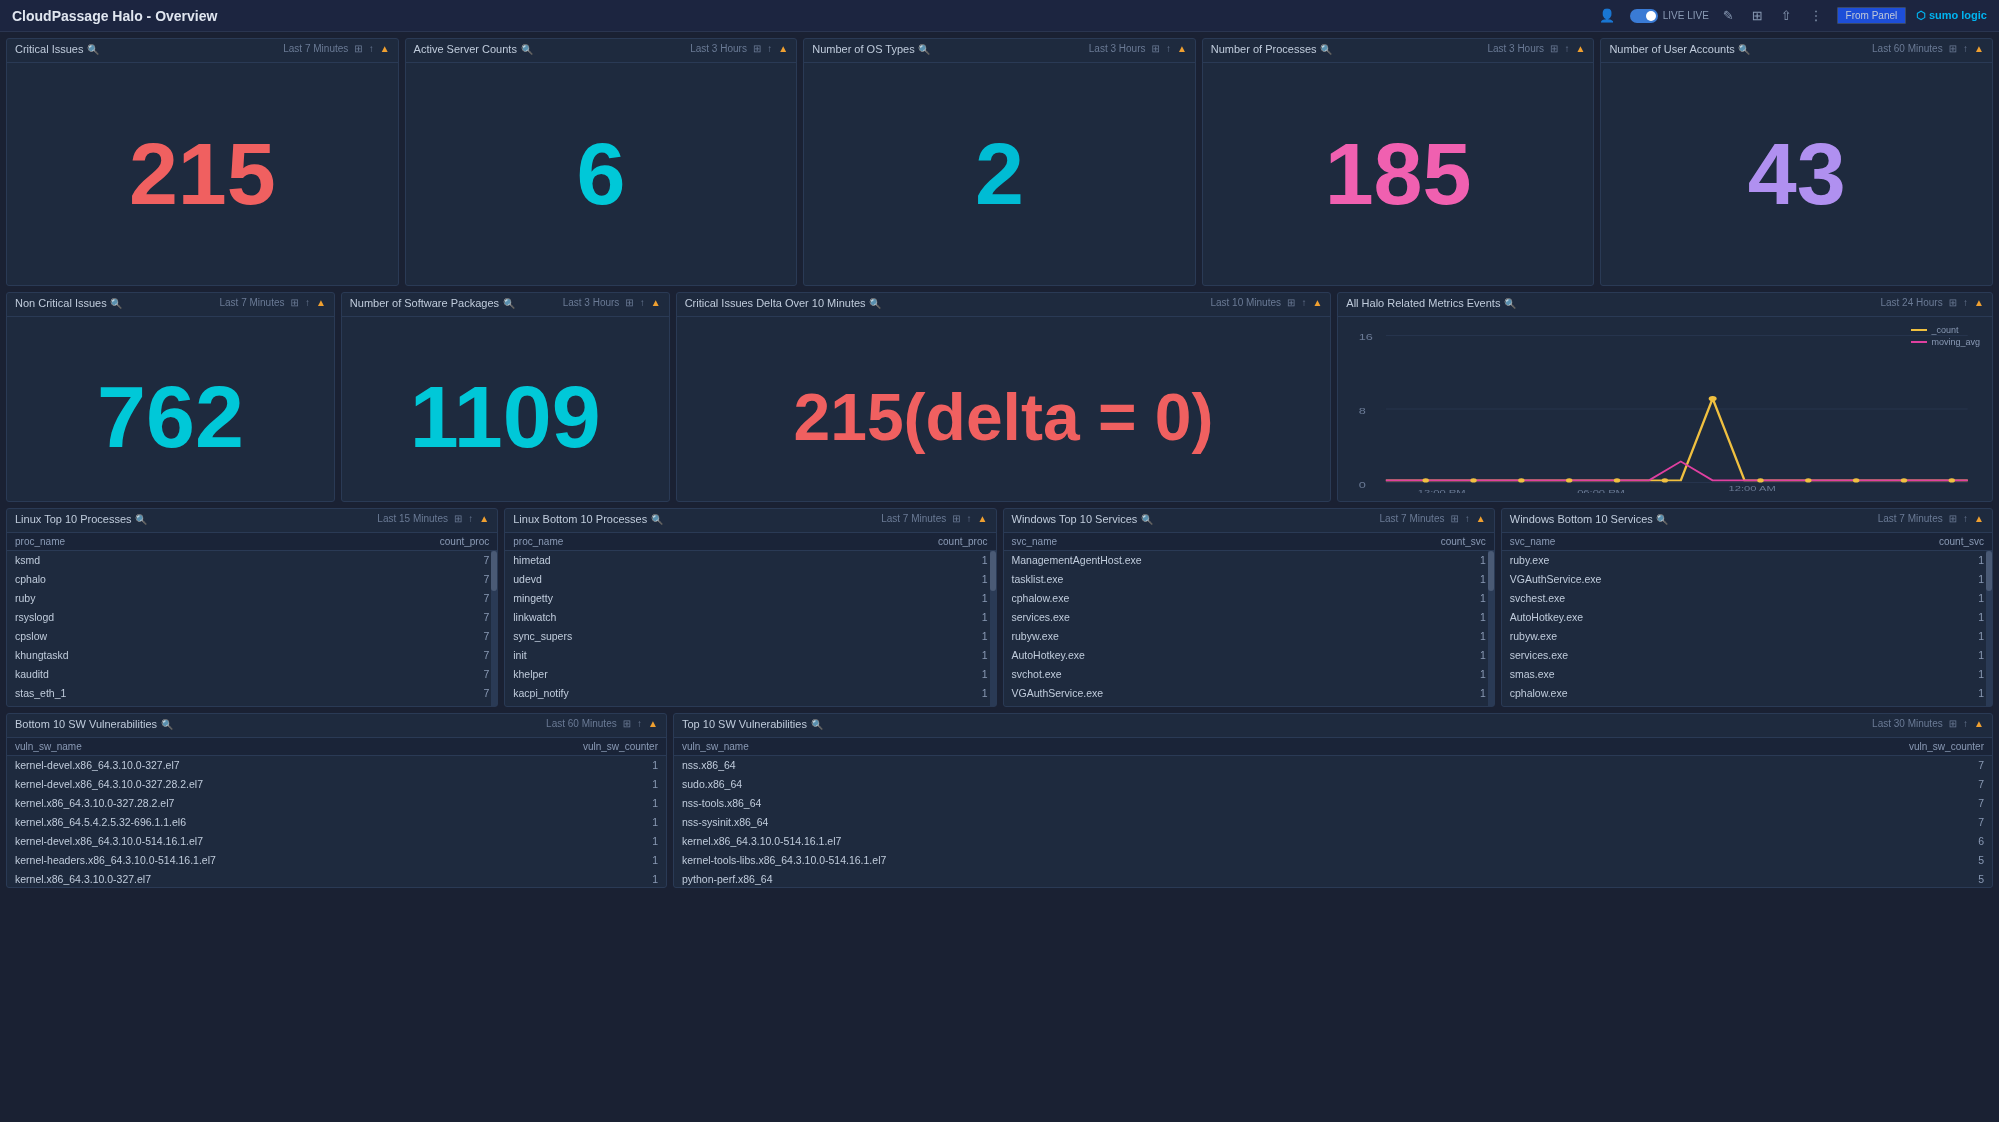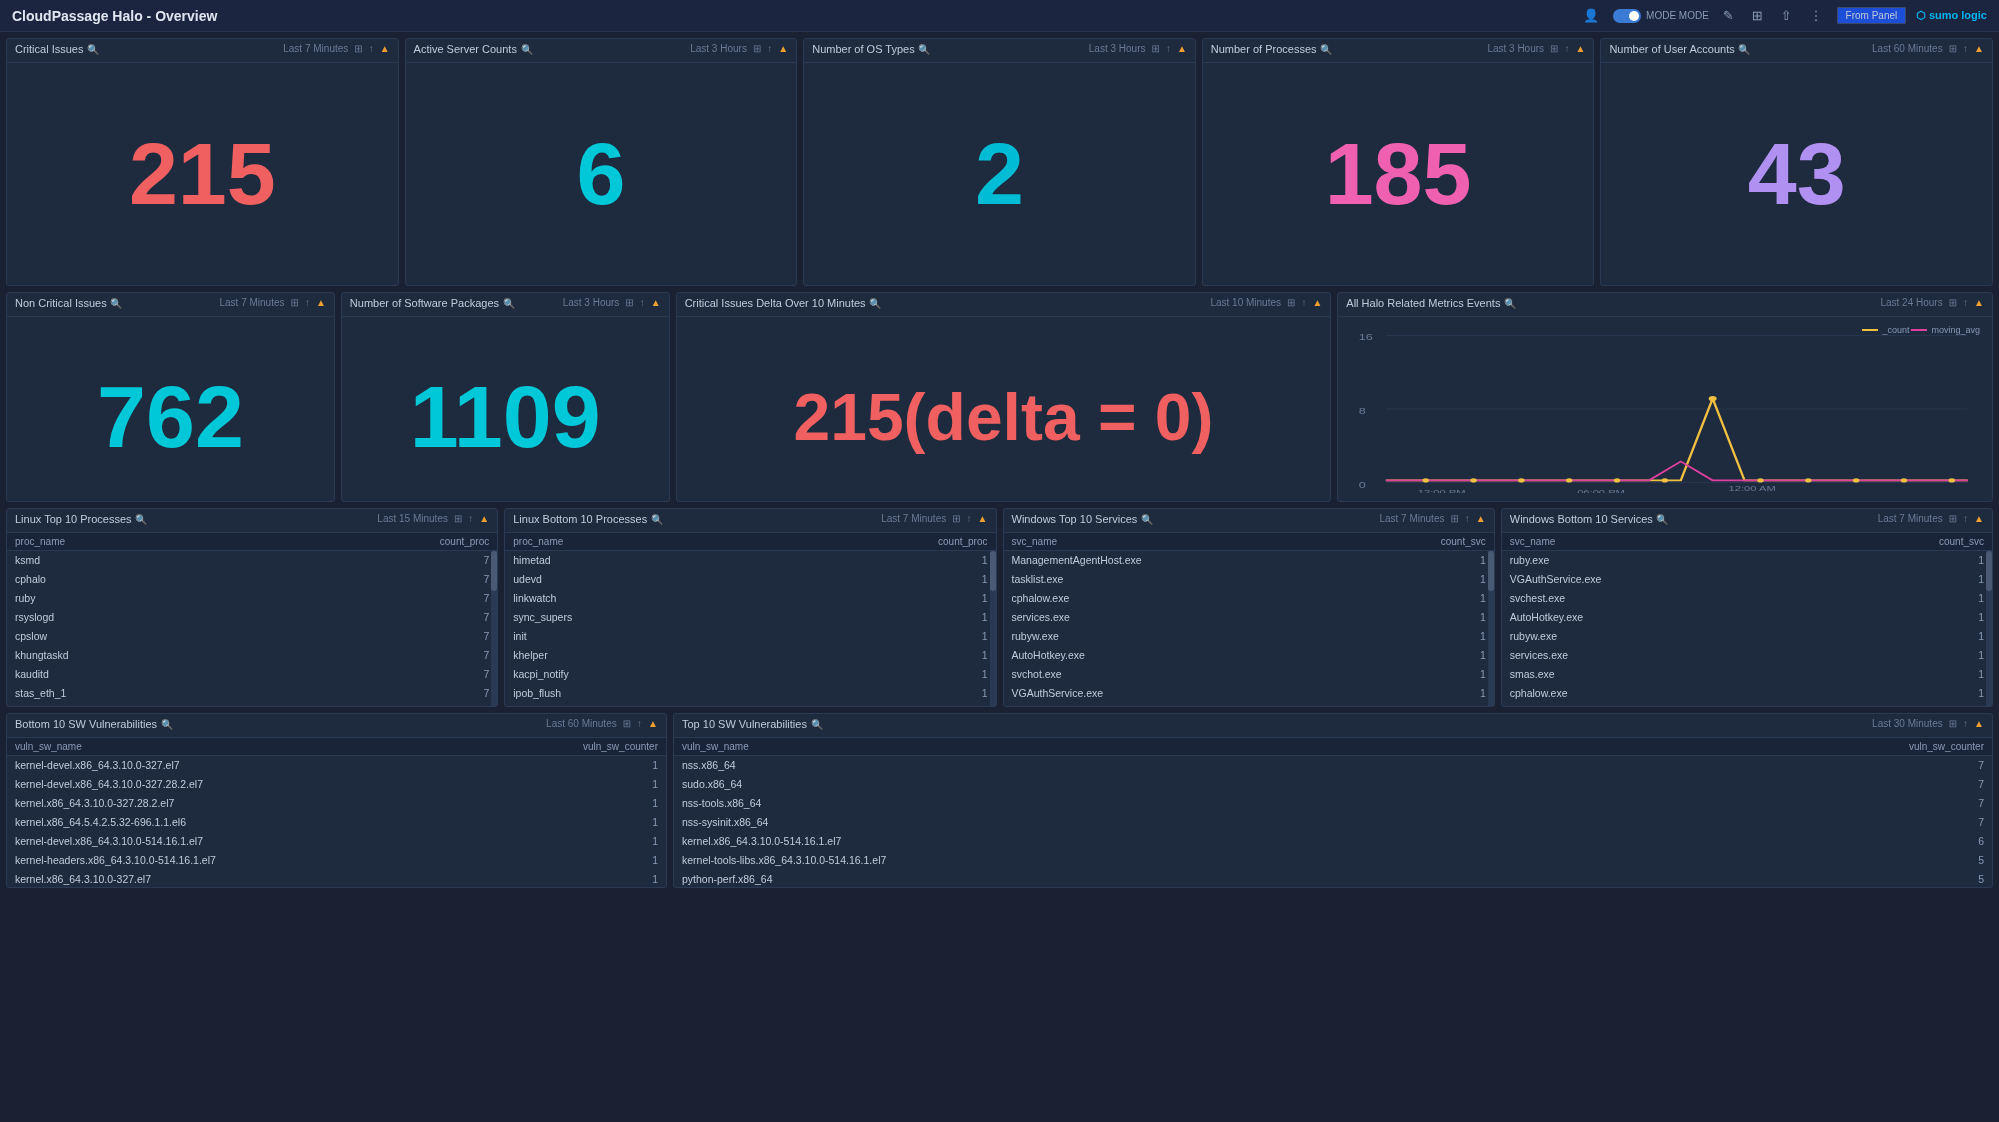--- a/index.html
+++ b/index.html
@@ -209,21 +209,21 @@
       position: relative;
       min-height: 160px;
     }
     .chart-legend {
       position: absolute;
       top: 8px;
       right: 12px;
       font-size: 9px;
       color: #8a9ab5;
       display: flex;
-      flex-direction: row;
+      flex-direction: column;
       gap: 2px;
     }
     .legend-item {
       display: flex;
       align-items: center;
       gap: 4px;
     }
     .legend-line {
       width: 16px;
       height: 2px;
@@ -241,21 +241,21 @@
   </style>
 </head>
 <body>
 
 <div class="top-bar">
   <span class="top-bar-title">CloudPassage Halo - Overview</span>
   <div class="top-bar-right">
     <span class="icon-btn">👤</span>
     <div class="live-mode-badge">
       <div class="toggle-switch"></div>
-      <span>MODE MODE</span>
+      <span>LIVE LIVE</span>
     </div>
     <span class="icon-btn">✎</span>
     <span class="icon-btn">⊞</span>
     <span class="icon-btn">⇧</span>
     <span class="icon-btn">⋮</span>
     <button class="from-panel-btn">From Panel</button>
     <span class="sumo-logo">⬡ sumo logic</span>
   </div>
 </div>
 
@@ -575,20 +575,24 @@
             <tbody id="linux-bottom10-body">
                 <tr>
                   <td>himetad</td>
                   <td class="right">1</td>
                 </tr>
                 <tr>
                   <td>udevd</td>
                   <td class="right">1</td>
                 </tr>
                 <tr>
+                  <td>mingetty</td>
+                  <td class="right">1</td>
+                </tr>
+                <tr>
                   <td>linkwatch</td>
                   <td class="right">1</td>
                 </tr>
                 <tr>
                   <td>sync_supers</td>
                   <td class="right">1</td>
                 </tr>
                 <tr>
                   <td>init</td>
                   <td class="right">1</td>

